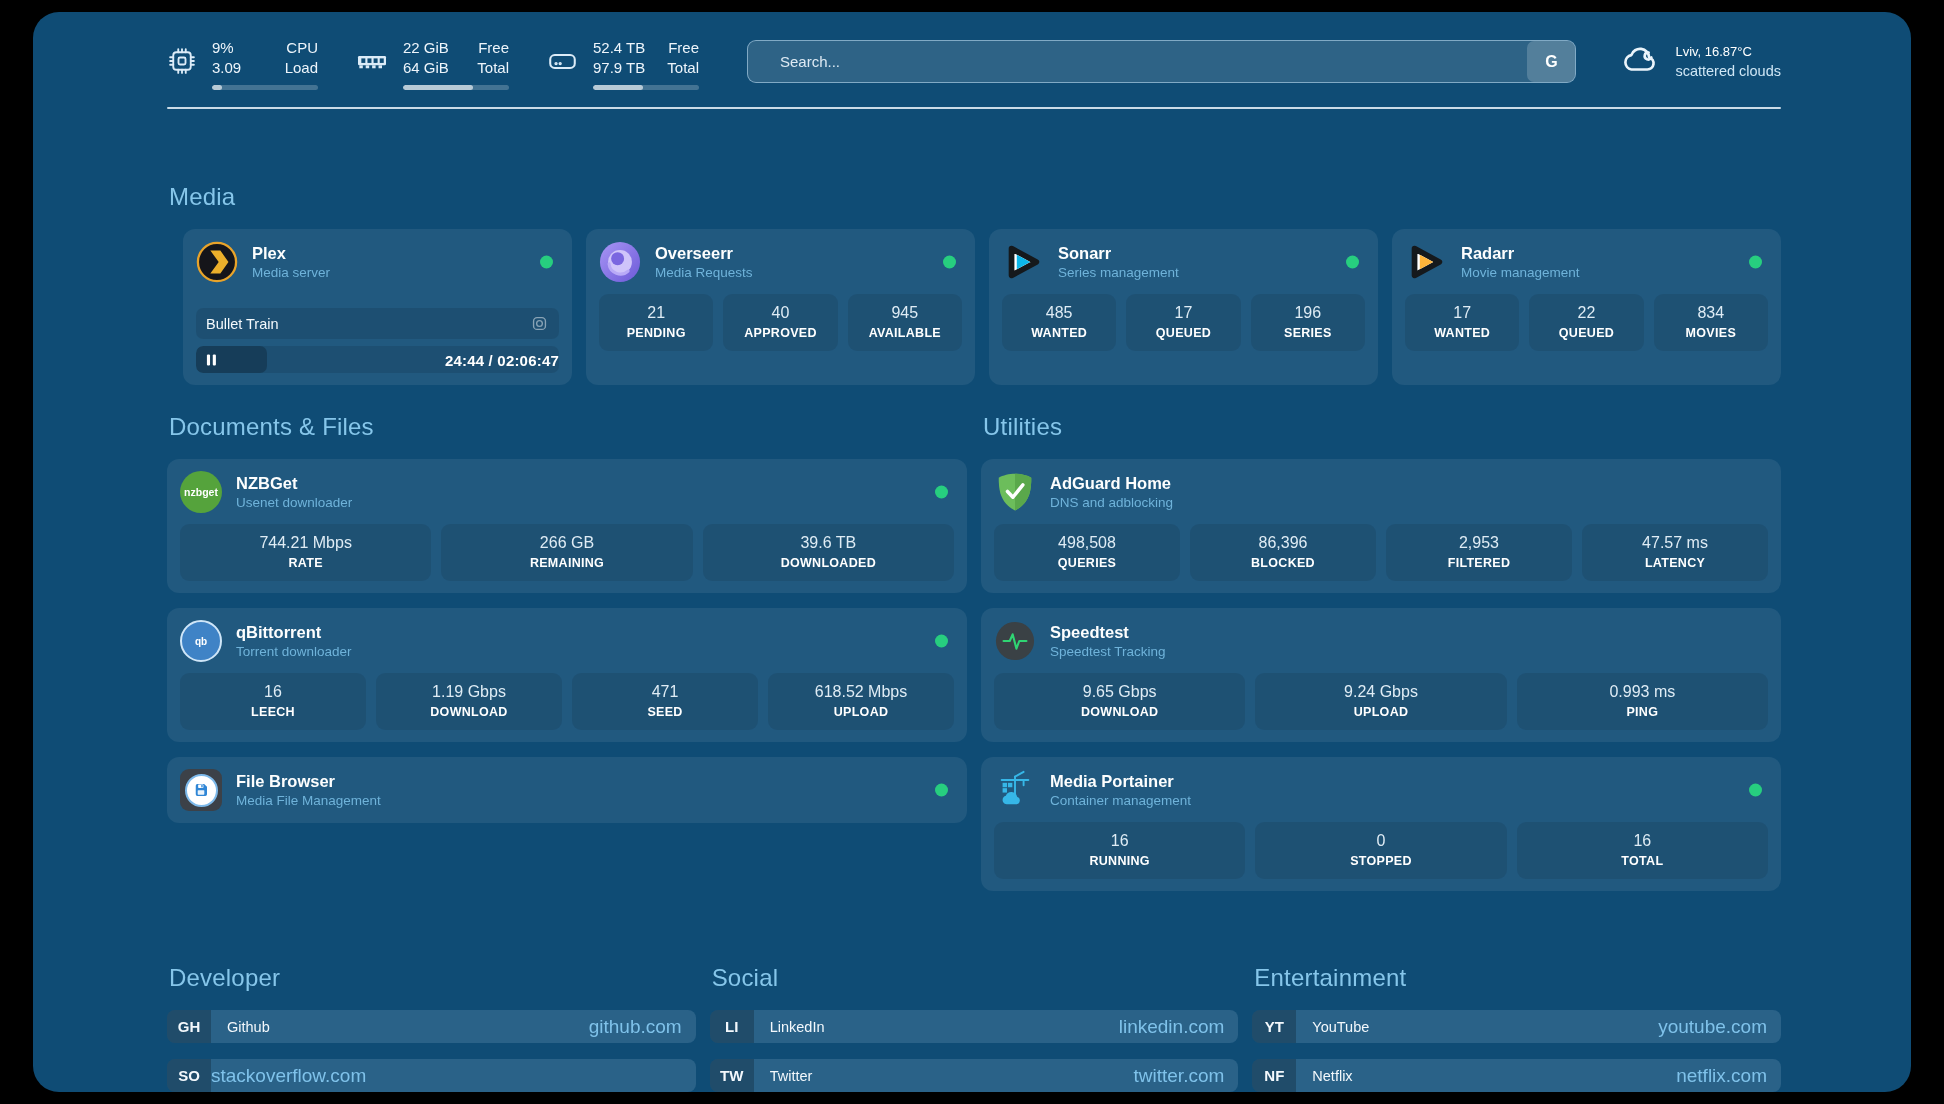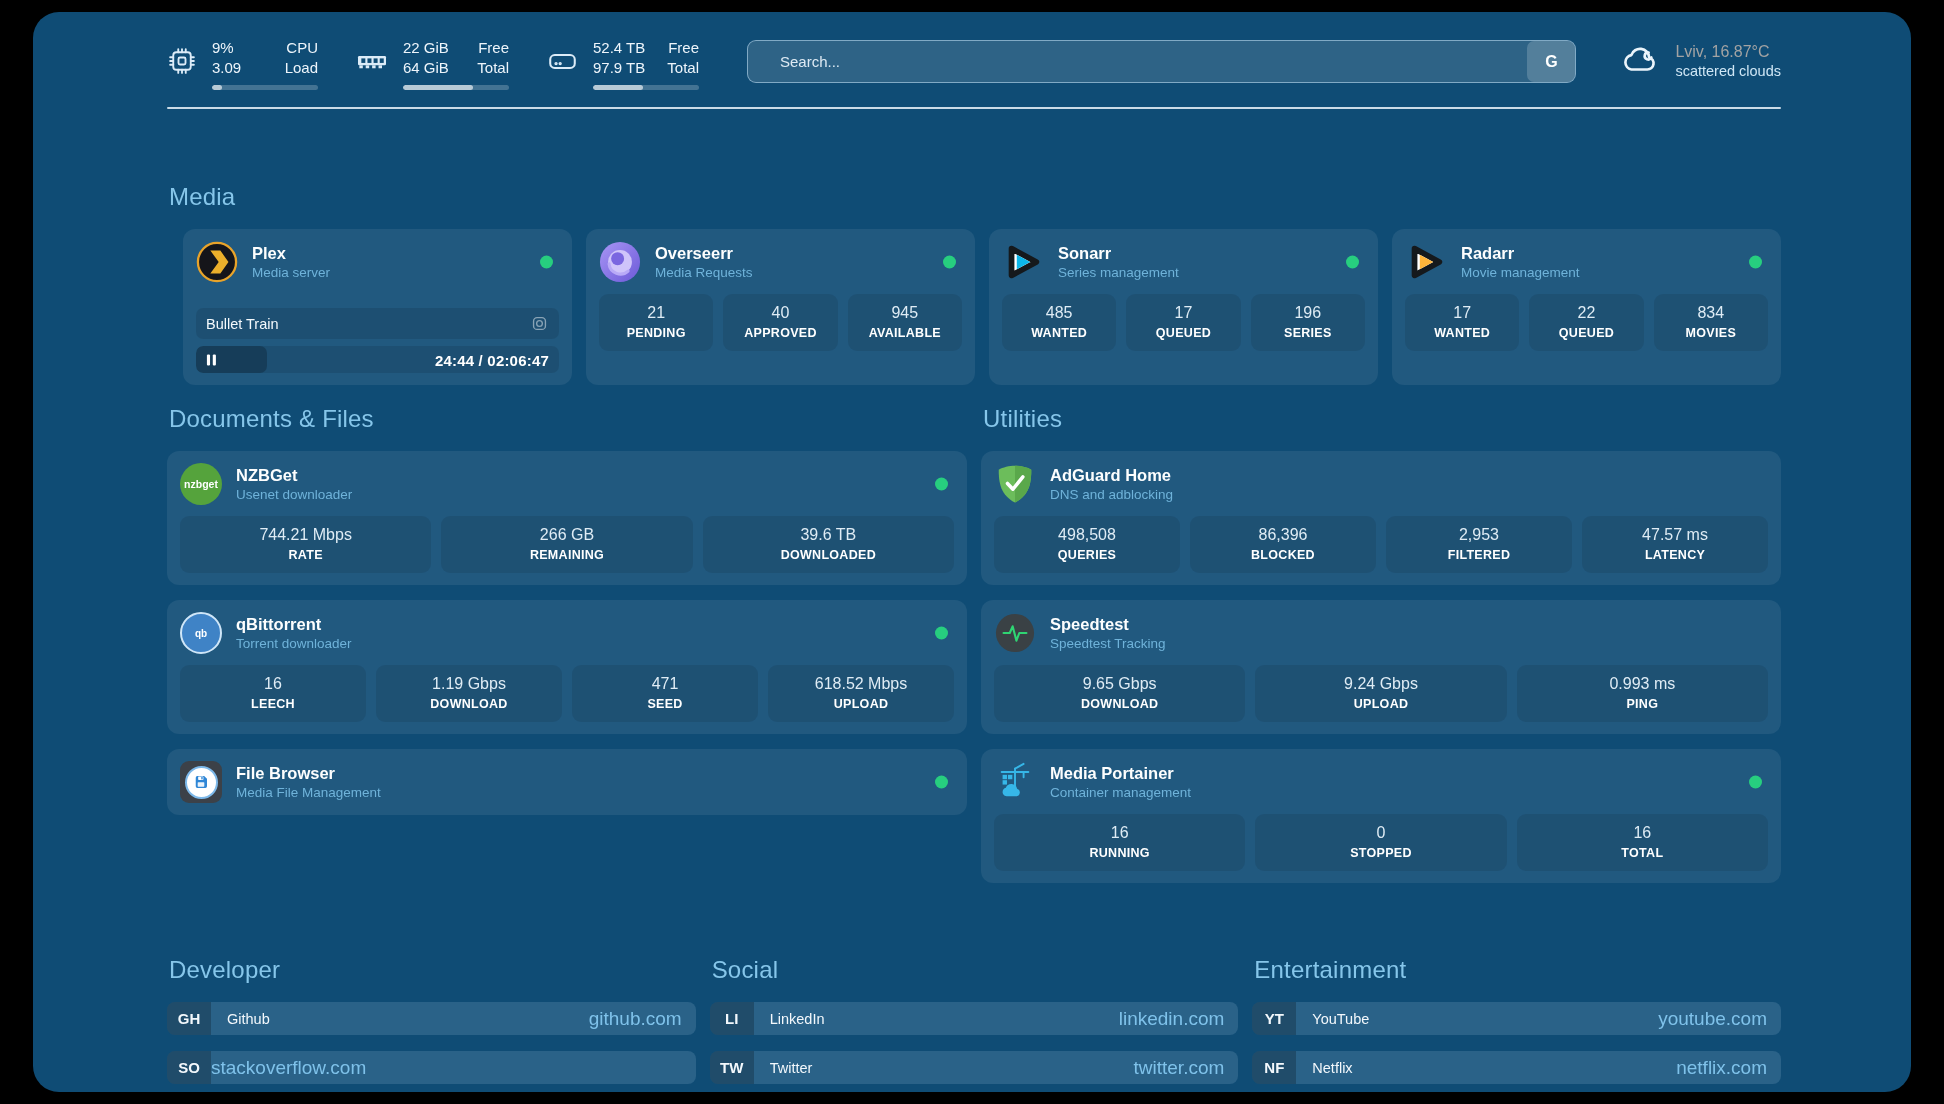--- a/index.html
+++ b/index.html
@@ -21,30 +21,30 @@
   .searchbox{flex:1;margin:2px 44px 0 48px;height:41px;border:1.5px solid rgba(200,230,250,.55);
     background:rgba(255,255,255,.13);border-radius:9px;display:flex;align-items:stretch;overflow:hidden;}
   .searchbox input{flex:1;background:transparent;border:none;outline:none;color:#fff;
     font-size:15px;padding:0 32px;font-family:"Liberation Sans",sans-serif;}
   .searchbox input::placeholder{color:#e8f2fa;opacity:.95;}
   .g-btn{width:48px;background:rgba(255,255,255,.18);display:flex;align-items:center;justify-content:center;
     color:#fff;font-weight:700;font-size:16px;border-radius:7px;cursor:pointer;}
 
   .weather{display:flex;align-items:center;gap:15px;margin-top:1px;}
   .weather .wicon{color:#eaf4fb;}
-  .wl1{color:#a3a3a3;font-size:16px;line-height:21px;}
+  .wl1{color:#ffffff;font-size:13px;line-height:21px;}
   .wl2{color:#cfe6f5;font-size:14.5px;line-height:19px;}
 
   .divider{height:2px;background:rgba(235,245,252,.85);border-radius:1px;margin-top:17px;}
 
   
   .sec-title{font-size:24px;font-weight:500;color:#86c6ea;letter-spacing:.2px;margin:0 0 18px 2px;}
   .media-sec{margin-top:74px;}
   .media-grid{display:grid;grid-template-columns:repeat(4,1fr);gap:14px;padding-left:16px;}
-  .mid-sec{margin-top:20px;display:grid;grid-template-columns:1fr 1fr;column-gap:14px;align-items:start;}
+  .mid-sec{margin-top:28px;display:grid;grid-template-columns:1fr 1fr;column-gap:14px;align-items:start;}
   .col{display:flex;flex-direction:column;}
   .col .card{margin-bottom:15px;}
 
   .card{background:#21597f;border-radius:12px;padding:12px 13px;box-sizing:border-box;cursor:pointer;}
   .card-head{display:flex;align-items:center;gap:14px;position:relative;min-height:42px;}
   .app-icon{width:42px;height:42px;flex:0 0 42px;display:flex;align-items:center;justify-content:center;}
   .head-text{display:flex;flex-direction:column;}
   .app-name{color:#fdfefe;font-size:16.5px;font-weight:600;line-height:21px;}
   .app-sub{color:#6fb3da;font-size:13.5px;line-height:18px;}
   .dot{position:absolute;right:6px;top:50%;transform:translateY(-50%);width:13px;height:13px;
@@ -57,21 +57,21 @@
   .stat-val{color:#dfecf5;font-size:16px;line-height:21px;}
   .stat-lab{color:#fff;font-size:12.5px;font-weight:700;letter-spacing:.3px;line-height:17px;margin-top:2px;}
 
   
   .now-playing{margin-top:25px;height:31px;background:rgba(0,0,0,.10);border-radius:7px;
     display:flex;align-items:center;padding:0 10px;color:#f4f9fc;font-size:14.5px;}
   .np-session{margin-left:auto;color:rgba(255,255,255,.48);display:flex;cursor:pointer;}
   .player{margin-top:7px;height:27px;background:rgba(0,0,0,.10);border-radius:7px;position:relative;overflow:hidden;}
   .player-fill{position:absolute;left:0;top:0;bottom:0;background:rgba(0,0,0,.22);border-radius:7px;}
   .pause{position:absolute;left:10px;top:50%;transform:translateY(-50%);display:flex;cursor:pointer;}
-  .ptime{position:absolute;right:10px;top:50%;transform:translateY(-50%);color:#fff;
+  .ptime{position:absolute;right:0;top:50%;transform:translateY(-50%);color:#fff;
     font-weight:600;font-size:15px;letter-spacing:.2px;}
 
   
   .nzb-icon{width:42px;height:42px;border-radius:50%;background:#55a33c;display:flex;align-items:center;
     justify-content:center;color:#fff;font-size:10.5px;font-weight:700;}
   .qb-icon{width:38px;height:38px;border-radius:50%;background:#3f83c6;border:2.5px solid #cfe6f8;
     display:flex;align-items:center;justify-content:center;color:#fff;font-size:10px;font-weight:600;}
   .fb-icon{width:42px;height:42px;border-radius:9px;background:#3c4148;display:flex;
     align-items:center;justify-content:center;}
   .fb-circle{width:33px;height:33px;border-radius:50%;background:#fff;border:2px solid #7db9ea;

